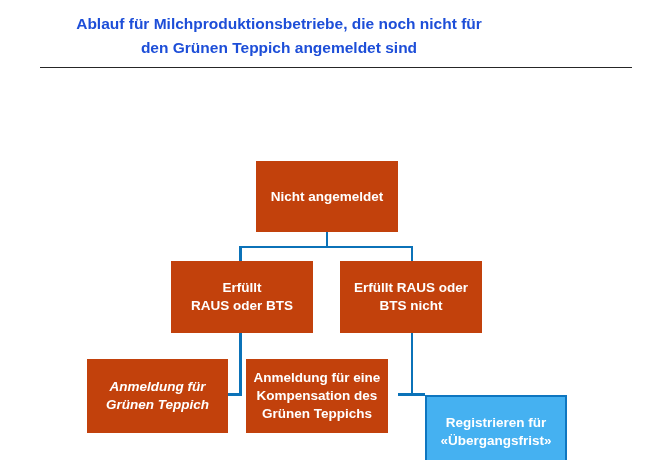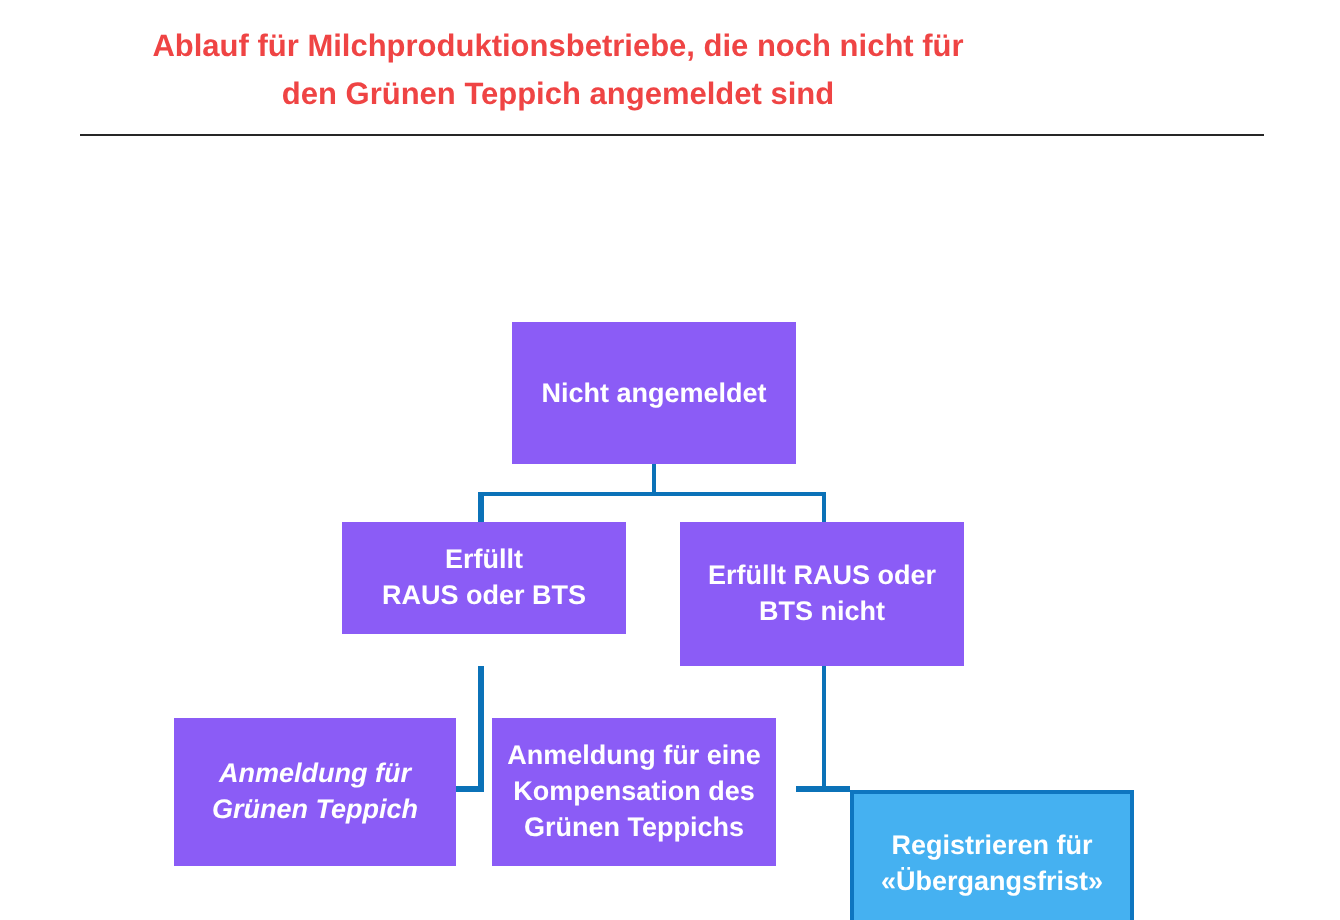--- a/index.html
+++ b/index.html
@@ -17,47 +17,47 @@
   }
   .title {
     position: absolute;
     top: 12px;
     left: 0;
     width: 558px;
     text-align: center;
     font-size: 15.5px;
     font-weight: bold;
     line-height: 24px;
-    color: #ef4444;
+    color: #1d4ed8;
     white-space: pre-line;
   }
   .divider {
     position: absolute;
     top: 67px;
     left: 40px;
     width: 592px;
     height: 0;
     border-top: 1.5px solid #262626;
   }
   .node {
     position: absolute;
     box-sizing: border-box;
-    background: #8b5cf6;
+    background: #c2410c;
     color: #FFFFFF;
     font-size: 13.5px;
     font-weight: bold;
     line-height: 18px;
     text-align: center;
     display: flex;
     align-items: center;
     justify-content: center;
     white-space: pre-line;
   }
   .node-root        { left: 256px; top: 161px; width: 142px; height: 71px; }
-  .node-mid-left    { left: 171px; top: 261px; width: 142px; height: 56px; }
+  .node-mid-left    { left: 171px; top: 261px; width: 142px; height: 72px; }
   .node-mid-right   { left: 340px; top: 261px; width: 142px; height: 72px; }
   .node-bot-left    { left:  87px; top: 359px; width: 141px; height: 74px; font-style: italic; }
   .node-bot-mid     { left: 246px; top: 359px; width: 142px; height: 74px; }
   .node-bot-right   {
     left: 425px; top: 359px; width: 142px; height: 74px;
     background: #45B1F1;
     border: 2.5px solid #0E76C0;
     margin-top: 36px;
   }
   .connector {

